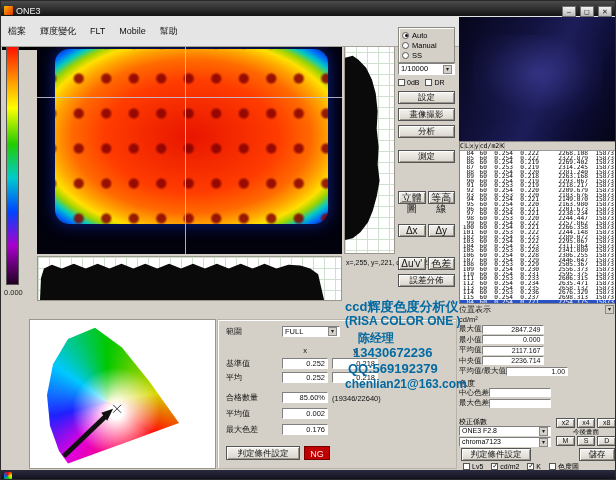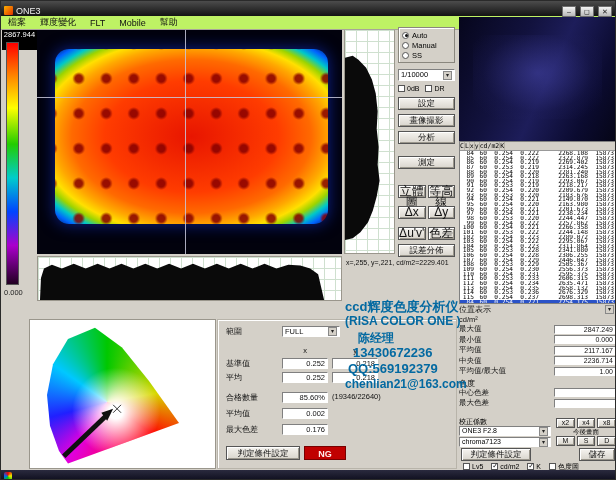--- a/index.html
+++ b/index.html
@@ -7,21 +7,21 @@
   body{font-family:"Liberation Sans",sans-serif}
   .window{position:relative;width:616px;height:480px;background:#d4d0c8;border:1px solid #2a2a2a;overflow:hidden}
 
   
   .titlebar{position:absolute;top:0;left:0;right:0;height:15px;background:linear-gradient(#4c4c4c,#131313);display:flex;align-items:flex-start;gap:3px;padding:5px 3px;color:#eee;z-index:40}
   .app-icon{width:9px;height:9px;border-radius:1px;background:linear-gradient(135deg,#ffb300,#e03000)}
   .title-text{font-size:9px;flex:1}
   .winbtn{width:14px;height:11px;background:linear-gradient(#f2f2f2,#b9b9b9);border:1px solid #6d6d6d;font-size:7px;line-height:9px;text-align:center;color:#222;margin-left:1px}
 
   
-  .menubar{position:absolute;top:15px;left:0;right:0;height:14px;background:#bef264;border-bottom:1px solid #a8a49a;display:flex;align-items:center;z-index:5}
+  .menubar{position:absolute;top:15px;left:0;right:0;height:31px;background:#e5e5e5;border-bottom:1px solid #a8a49a;display:flex;align-items:center;z-index:5}
   .menu-item{padding:0 7px;font-size:9px;color:#111}
 
   
   .cbar-max{position:absolute;left:1px;top:28px;width:35px;height:21px;background:#000;color:#fff;font-size:7.5px;line-height:11px;text-align:center}
   .cbar{position:absolute;left:5px;top:41px;width:13px;height:243px;border:1px solid #555;
     background:linear-gradient(to bottom,#ff0000 0%,#ff8800 14%,#ffff00 27%,#22cc00 42%,#00cccc 56%,#0044ff 70%,#aa00cc 84%,#220022 100%)}
   .cbar-min{position:absolute;left:3px;top:287px;font-size:7.5px;color:#222}
 
   
   .thermal{position:absolute;left:36px;top:28px;width:305px;height:225px;background:#02020d;overflow:hidden}
@@ -43,51 +43,51 @@
   .profile svg{position:absolute;inset:0;width:100%;height:100%}
 
   .coords{position:absolute;left:345px;top:258px;width:112px;font-size:7px;color:#111;white-space:nowrap}
 
   
   .controls{position:absolute;left:397px;top:26px;width:57px;z-index:6}
   .modebox{border:1px solid #8a877e;box-shadow:1px 1px 0 #fff inset;padding:2px 3px;background:#d4d0c8}
   .mode-row{display:flex;align-items:center;gap:3px;height:10px;font-size:7.5px}
   .radio{width:7px;height:7px;border-radius:50%;border:1px solid #555;background:#fff;position:relative;flex:0 0 auto}
   .mode-row.on .radio::after{content:"";position:absolute;left:1.5px;top:1.5px;width:3px;height:3px;border-radius:50%;background:#111}
-  .dropdown{height:12px;background:#fff;border:1px solid;border-color:#808080 #fff #fff #808080;font-size:7.5px;line-height:10px;padding:0 2px;display:flex;align-items:center;justify-content:space-between;margin-top:6px}
+  .dropdown{height:12px;background:#fff;border:1px solid;border-color:#808080 #fff #fff #808080;font-size:7.5px;line-height:10px;padding:0 2px;display:flex;align-items:center;justify-content:space-between;margin-top:0}
   .dd-arrow{width:9px;height:9px;background:#d4d0c8;border:1px solid #888;font-size:6px;line-height:7px;text-align:center;color:#222}
   .checks-row{display:flex;gap:6px;margin-top:2px;height:10px;align-items:center}
   .cb-item{display:flex;gap:2px;align-items:center;font-size:7px}
   .cbx{width:7px;height:7px;border:1px solid #555;background:#fff;position:relative;flex:0 0 auto}
   .cb-item.on .cbx::after,.f-item.on .cbx::after{content:"✓";position:absolute;left:0;top:-2px;font-size:7px;color:#111}
   .btn{display:block;background:linear-gradient(#f5f3ef,#d9d5cd);border:1px solid #555;box-shadow:inset 1px 1px 0 #fff,inset -1px -1px 0 #9a968c;font-size:8.5px;text-align:center;color:#111}
   .controls .btn{width:100%;height:13px;line-height:11px;margin-top:4px}
   .btn-pair{display:flex;gap:2px;margin-top:4px}
-  .btn-pair .btn{flex:1;margin-top:4px;font-size:12px}
+  .btn-pair .btn{flex:1;margin-top:16px;font-size:10px}
   .gap{height:8px}
 
   
   .preview{position:absolute;left:458px;top:16px;width:157px;height:124px;z-index:6;
     background:linear-gradient(115deg,#06061c 0%,#12123e 35%,#1d1d5a 55%,#0b0b30 80%,#050516 100%)}
   .preview-inner{position:absolute;left:14px;top:18px;right:14px;bottom:22px;border-radius:8px;background:radial-gradient(ellipse at 50% 45%,rgba(70,70,170,.55),rgba(30,30,90,.25) 60%,transparent 85%)}
 
   
   .dtable{position:absolute;left:458px;top:140px;width:157px;height:163px;background:#fff;border:1px solid #808080;overflow:hidden;font-family:"DejaVu Sans Mono",monospace}
   .thead{display:flex;background:#d4d0c8;border-bottom:1px solid #999;height:9px}
   .thead span{font-size:6.5px;line-height:9px;text-align:center;border-right:1px solid #b5b1a7}
   .trow{display:flex;height:4.65px}
   .trow span{font-size:6.2px;line-height:4.8px;text-align:right;padding-right:1px;white-space:nowrap;overflow:hidden}
   .c0{width:15px}.c1{width:13px}.c2{width:26px}.c3{width:26px}.c4{width:49px}.c5{width:26px}
   .trow.on{background:#2a52c8;color:#fff}
 
   
   .stats{position:absolute;left:458px;top:303px;width:157px;height:113px;font-size:8px;color:#111}
   .stats-title{display:flex;justify-content:space-between;align-items:center;height:11px;font-size:8px;padding-right:2px}
   .stats-unit{height:9px;font-size:7.5px}
-  .srow{display:flex;justify-content:space-between;align-items:center;height:10.5px}
+  .srow{display:flex;justify-content:flex-start;align-items:center;height:10.5px}
   .srow .lbl{font-size:7.5px}
   .vbox{width:62px;height:9px;background:#fff;border:1px solid;border-color:#808080 #fff #fff #808080;font-size:7px;line-height:8px;text-align:right;padding:0 2px}
   .sec{height:10px;font-size:8px;margin-top:1px}
 
   
   .calib{position:absolute;left:458px;top:416px;width:157px;height:30px;font-size:7px}
   .calib-left{position:absolute;left:0;top:0;width:92px}
   .calib-title{font-size:7px;height:8px}
   .mini-dd{height:10px;background:#fff;border:1px solid;border-color:#808080 #fff #fff #808080;font-size:7px;line-height:8px;padding:0 2px;display:flex;justify-content:space-between;align-items:center;margin-top:1px}
   .calib-right{position:absolute;right:0;top:0;width:60px}
@@ -106,26 +106,26 @@
   .cie{position:absolute;left:28px;top:318px;width:187px;height:150px;background:#fff;border:1px solid #9a968c}
   .horseshoe{position:absolute;left:14px;top:5px;width:150px;height:140px;
     clip-path:polygon(34% 2%,16% 10%,6% 28%,2% 50%,4% 72%,10% 90%,16% 99%,90% 70%,70% 40%,52% 16%);
     background:
       radial-gradient(circle at 48% 62%, #ffffff 0 7px, rgba(255,255,255,0) 44px),
       conic-gradient(from 0deg at 42% 55%, #00c800 0deg, #d8d800 80deg, #ff0000 125deg, #ff0060 170deg, #e000e0 215deg, #2020ff 255deg, #00c8ff 305deg, #00c800 360deg)}
   .cie svg{position:absolute;inset:0;width:100%;height:100%}
 
   
   .judge{position:absolute;left:216px;top:318px;width:240px;height:150px;background:#d4d0c8;border:1px solid #b8b4aa;box-shadow:inset 1px 1px 0 #fff;font-size:8px;color:#111}
-  .jrow{position:absolute;display:flex;align-items:flex-start;gap:4px}
+  .jrow{position:absolute;display:flex;align-items:flex-end;gap:4px}
   .jlbl{width:52px;font-size:8px}
   .jbox{width:46px;height:11px;background:#fff;border:1px solid;border-color:#808080 #fff #fff #808080;font-size:7.5px;line-height:10px;text-align:right;padding:0 2px}
   .jhead{width:46px;text-align:center;font-size:7.5px}
   .jdrop{width:58px}
-  .ng{width:42px;height:14px;background:#c00000;color:#ffecec;font-weight:bold;font-size:9px;line-height:14px;text-align:center;border:1px solid #700}
+  .ng{width:26px;height:14px;background:#c00000;color:#ffecec;font-weight:normal;font-size:9px;line-height:14px;text-align:center;border:1px solid #700}
   .judge-btn{width:74px;height:14px;line-height:12px}
 
   
   .ad-line{position:absolute;color:#0369a1;font-weight:bold;z-index:30;white-space:nowrap}
   .ad1{left:344px;top:297px;font-size:13px}
   .ad2{left:344px;top:313px;font-size:12px}
   .ad3{left:357px;top:329px;font-size:12px}
   .ad4{left:352px;top:344px;font-size:13px}
   .ad5{left:347px;top:360px;font-size:13px}
   .ad6{left:344px;top:376px;font-size:12px}

